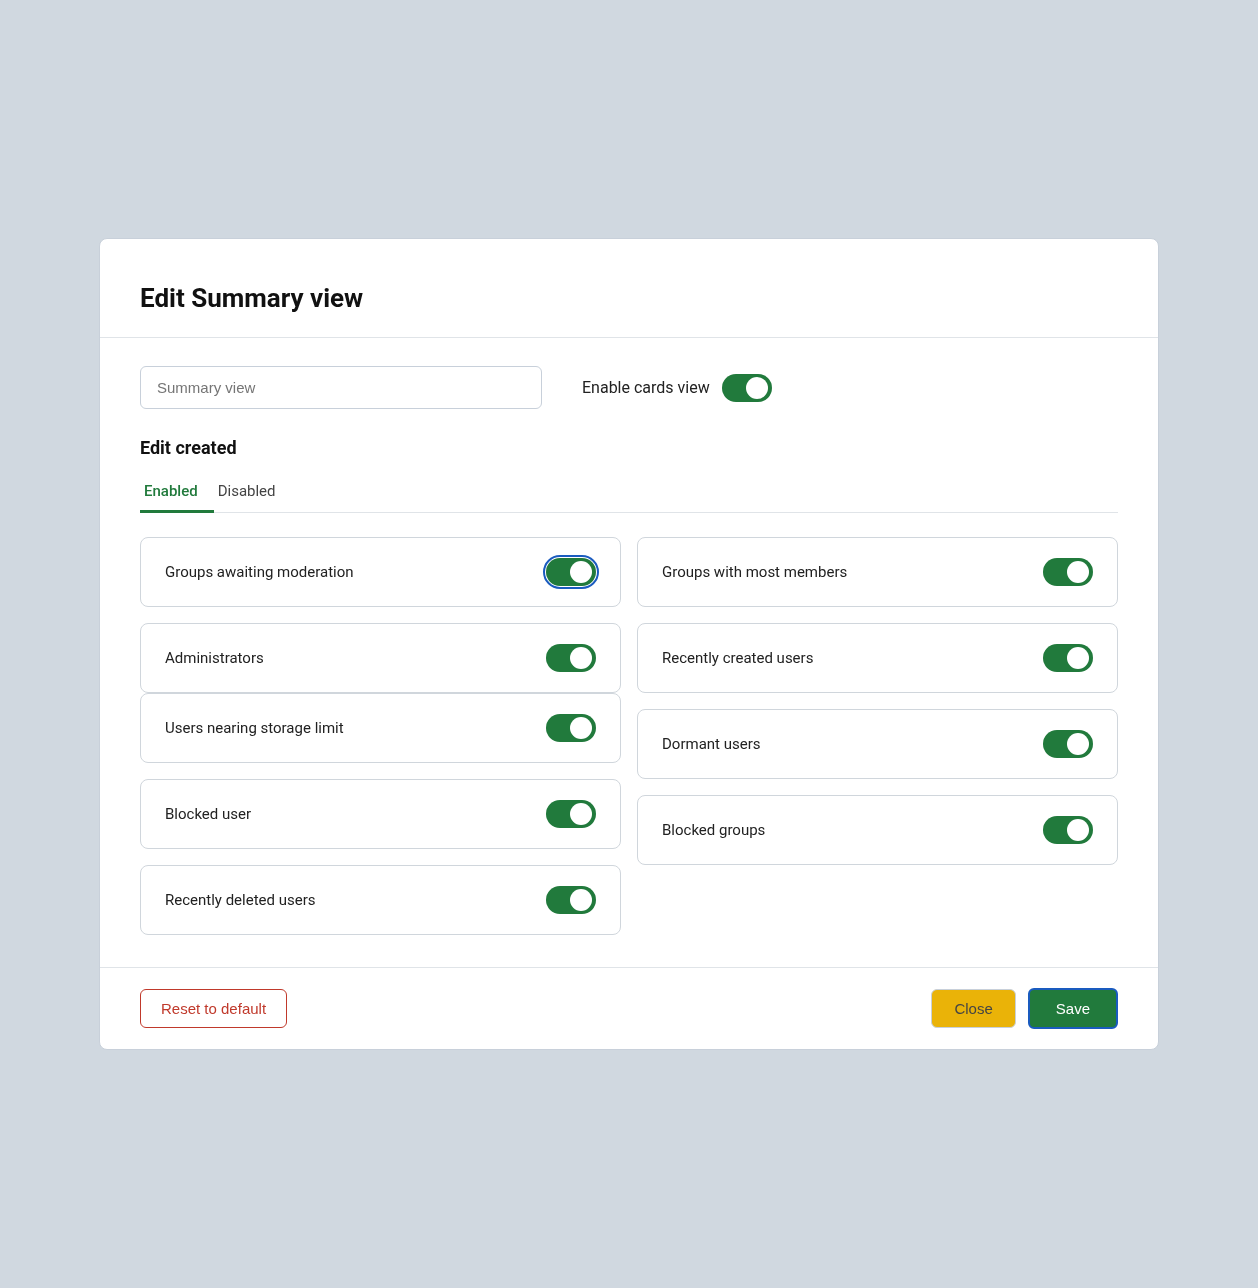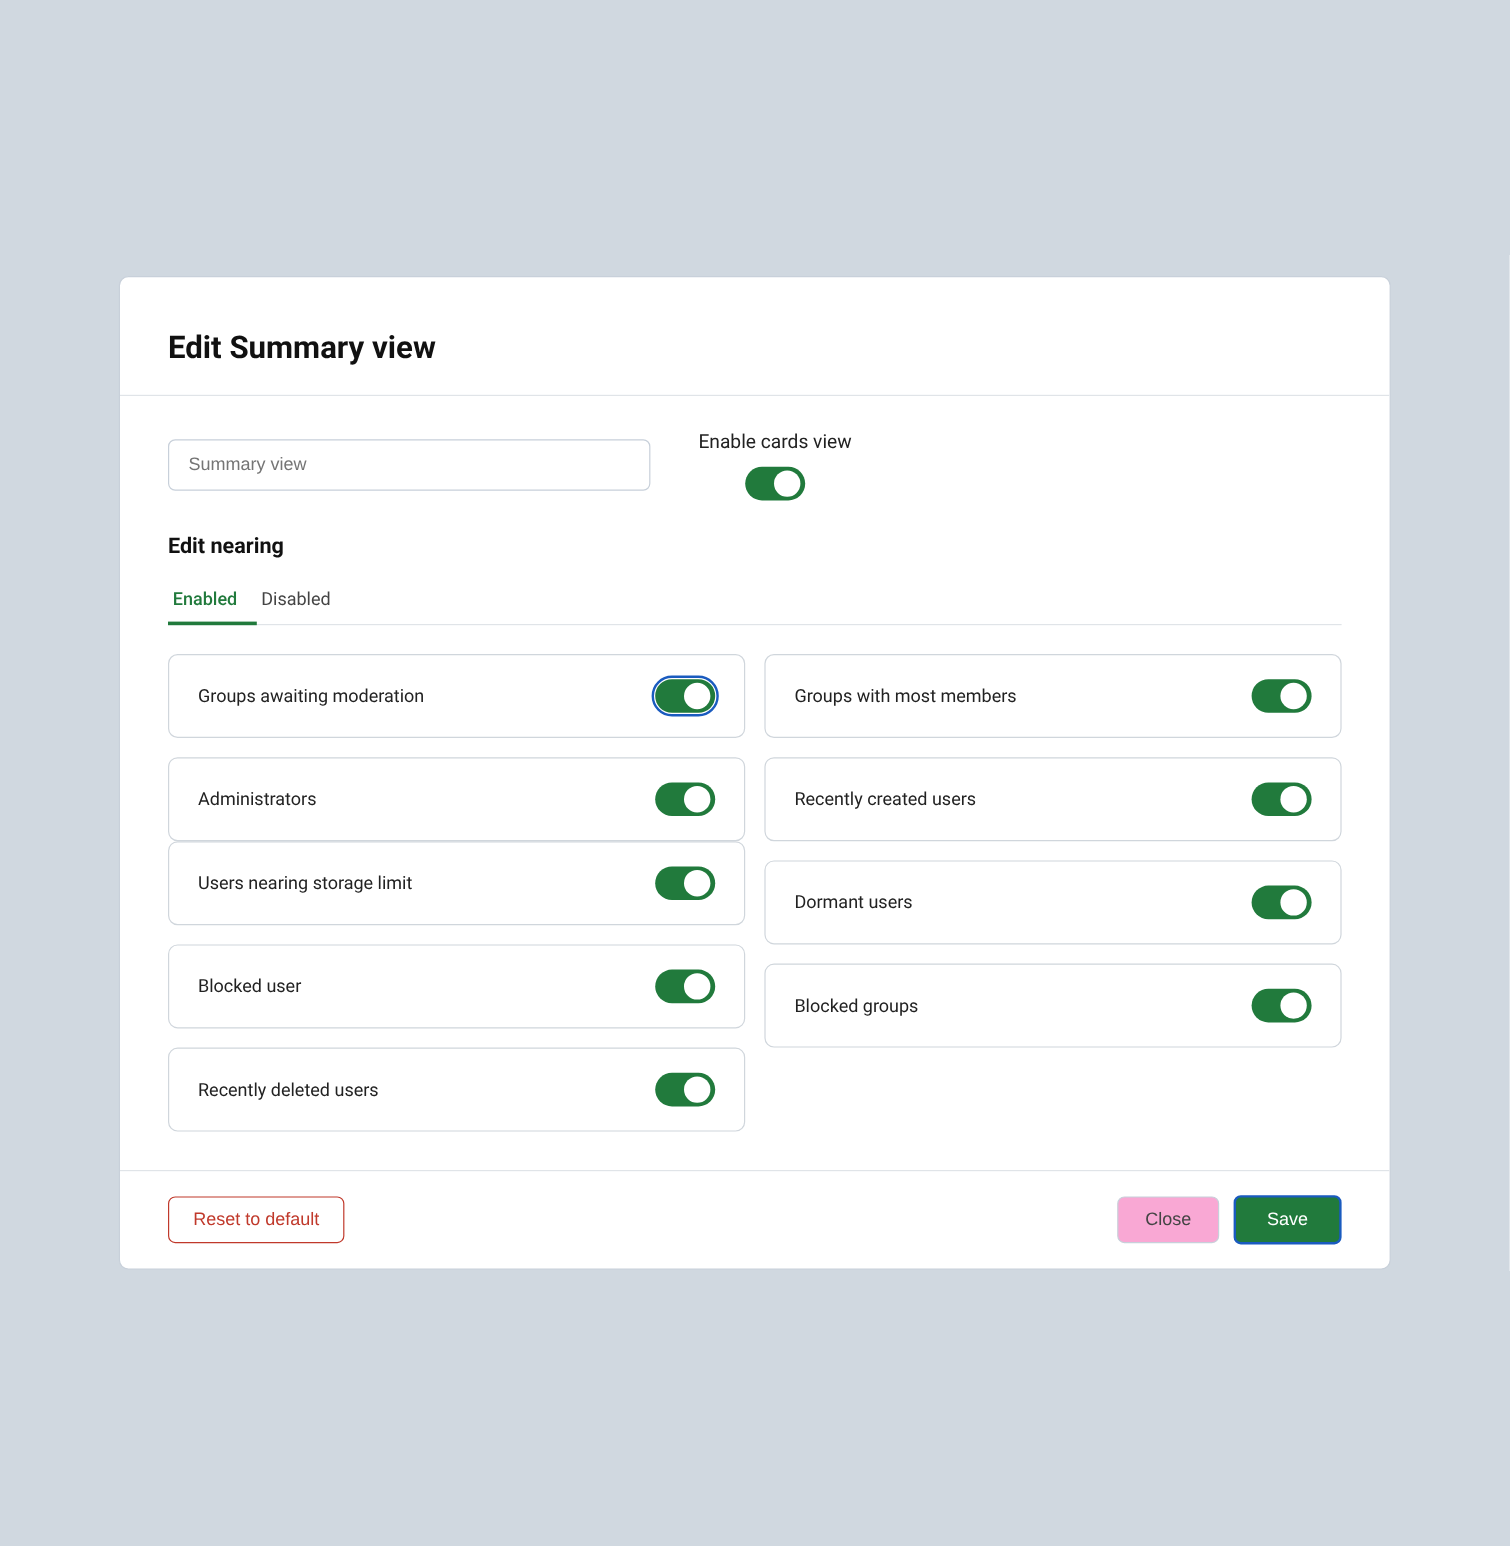--- a/index.html
+++ b/index.html
@@ -48,21 +48,20 @@
       border-radius: 6px;
       outline: none;
       background: #fff;
     }
     .enable-cards-row {
       display: flex;
       align-items: center;
       gap: 12px;
       font-size: 16px;
       color: #222;
-      flex-direction: column;
     }
     .section-title {
       font-size: 18px;
       font-weight: 700;
       color: #111;
       margin-bottom: 16px;
     }
     .tabs {
       display: flex;
       gap: 0;
@@ -155,21 +154,21 @@
     }
     .footer-right {
       display: flex;
       gap: 12px;
       align-items: center;
     }
     .btn-close {
       padding: 10px 22px;
       font-size: 15px;
       color: #444;
-      background: #f9a8d4;
+      background: #eab308;
       border: 1.5px solid #c8d0da;
       border-radius: 6px;
       cursor: pointer;
       margin-left: 30px;
     }
     .btn-save {
       padding: 10px 26px;
       font-size: 15px;
       color: #fff;
       background: #217a3c;
@@ -196,21 +195,21 @@
       <input class="summary-input" type="text" placeholder="Summary view" style="">
       <div class="enable-cards-row">
         <span>Enable cards view</span>
         <label class="toggle">
           <input type="checkbox" checked="" style="">
           <span class="toggle-slider"></span>
         </label>
       </div>
     </div>
 
-    <div class="section-title">Edit nearing</div>
+    <div class="section-title">Edit created</div>
 
     <div class="tabs">
       <div class="tab active">
         <span>Enabled</span>
       </div>
       <div class="tab">
         <span>Disabled</span>
       </div>
     </div>
 

